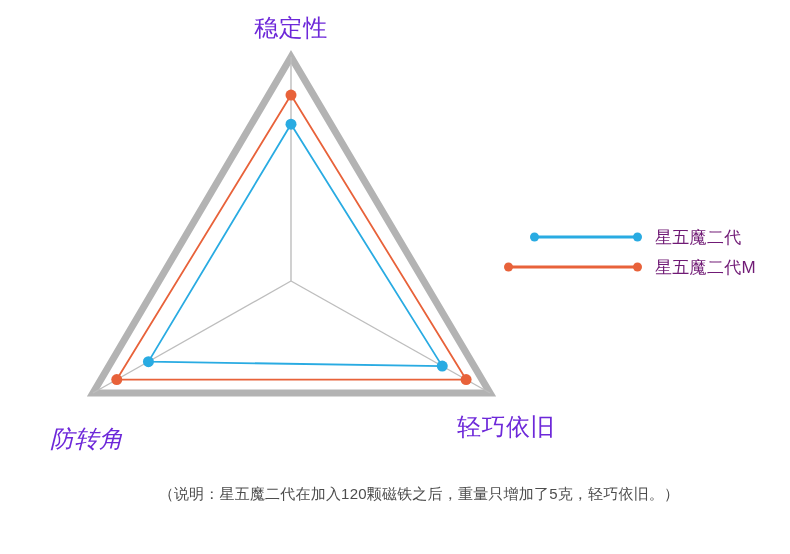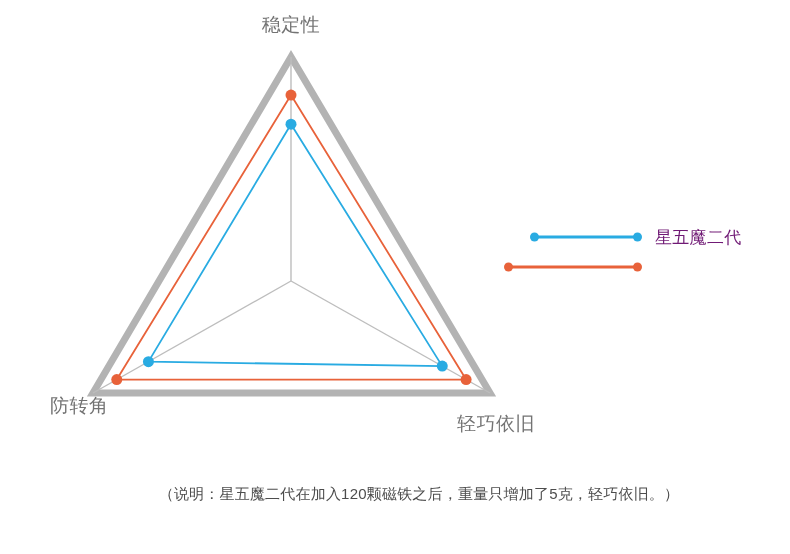--- a/index.html
+++ b/index.html
@@ -31,34 +31,35 @@
     left: 0;
     top: 0;
     width: 790px;
     height: 554px;
     display: block;
   }
 
   
   .axis-label {
     position: absolute;
-    font-size: 19px;
+    font-size: 24px;
     line-height: 1.1;
-    color: #737373;
+    color: #6d28d9;
     white-space: nowrap;
     letter-spacing: 0.5px;
   }
   #axis-label-top {
     left: 291px;
     top: 15px;
     transform: translateX(-50%);
   }
   #axis-label-bottom-left {
     left: 50px;
-    top: 396px;
+    top: 426px;
+    font-style: italic;
   }
   #axis-label-bottom-right {
     left: 457px;
     top: 414px;
   }
 
   
   #legend {
     position: absolute;
     left: 503px;
@@ -169,19 +170,20 @@
       </div>
       <div class="legend-label">星五魔二代</div>
     </div>
 
     <div class="legend-row">
       <div class="legend-mark" id="legend-mark-series-1">
         <span class="legend-bar" style="background: rgb(232, 98, 58);"></span>
         <span class="legend-dot legend-dot-start" style="background: rgb(232, 98, 58);"></span>
         <span class="legend-dot legend-dot-end" style="background: rgb(232, 98, 58);"></span>
       </div>
+      <div class="legend-label">星五魔二代M</div>
     </div>
 
   </div>
 
   <div id="caption">（说明：星五魔二代在加入120颗磁铁之后，重量只增加了5克，轻巧依旧。）</div>
 
 </div>
 
 </body></html>

